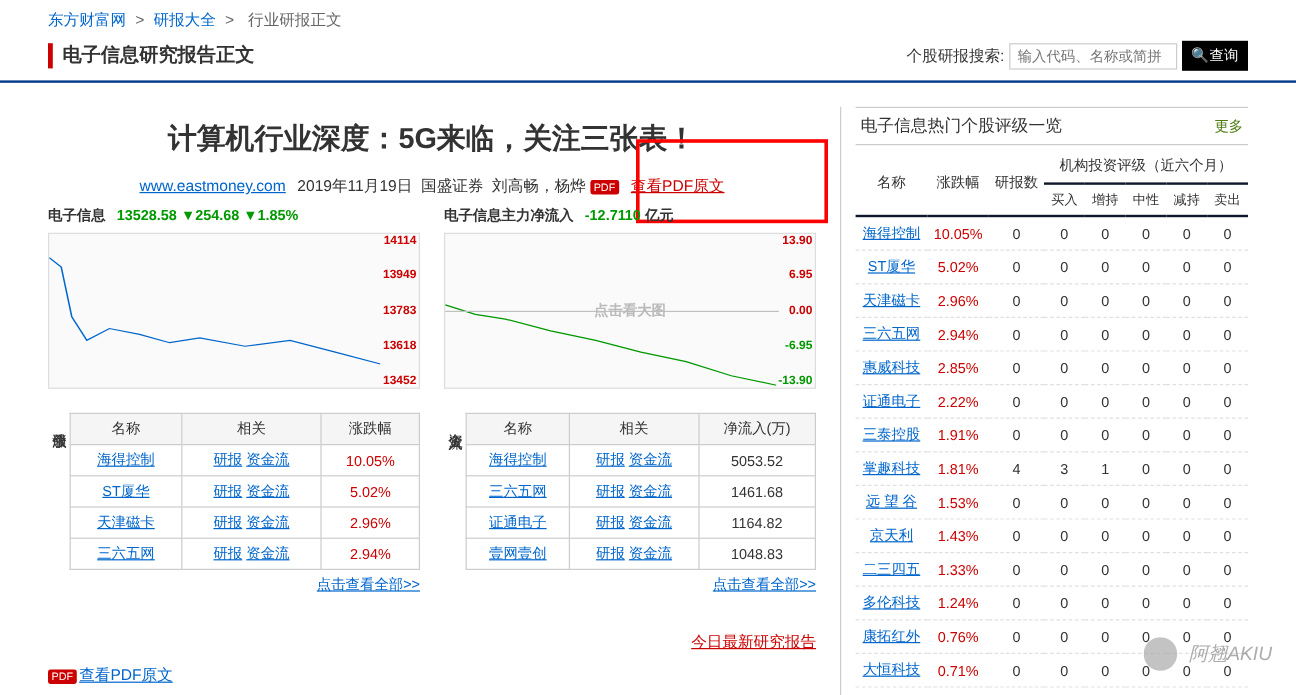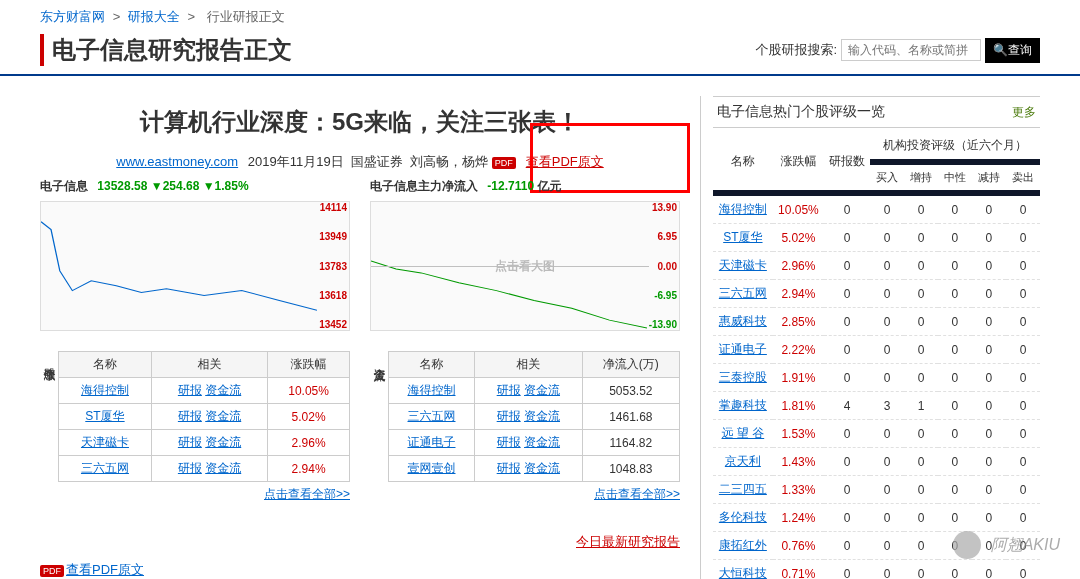--- a/index.html
+++ b/index.html
@@ -2,21 +2,21 @@
 <html><head>
 <meta charset="utf-8">
 <style>
 * { margin: 0; padding: 0; box-sizing: border-box; }
 body { font-family: "Microsoft YaHei", Arial, sans-serif; font-size: 13px; color: #333; background: #fff; }
 a { color: #0066cc; text-decoration: underline; cursor: pointer; }
 .breadcrumb { padding: 8px 40px; font-size: 13px; color: #666; }
 .breadcrumb a { color: #0066cc; text-decoration: none; }
 .breadcrumb span { margin: 0 4px; }
 .header-row { display: flex; justify-content: space-between; align-items: center; padding: 0 40px 8px 40px; border-bottom: 2px solid #003a8c; }
-.page-title { font-size: 24px; font-weight: bold; border-left: 4px solid #c00; padding-left: 8px; }
+.page-title { font-size: 16px; font-weight: bold; border-left: 4px solid #c00; padding-left: 8px; }
 .search-box { display: flex; align-items: center; gap: 4px; font-size: 13px; }
 .search-box input { border: 1px solid #ccc; padding: 3px 6px; width: 140px; font-size: 12px; }
 .search-btn { background: #000000; color: #fff; padding: 4px 8px; cursor: pointer; font-size: 12px; border: none; }
 .main-wrap { display: flex; padding: 20px 40px; gap: 20px; }
 .left-col { flex: 1; }
 .right-col { width: 340px; border-left: 1px solid #ccc; padding-left: 12px; }
 .report-title { font-size: 24px; font-weight: bold; text-align: center; margin: 10px 0 15px; }
 .report-meta { text-align: center; font-size: 13px; color: #333; margin-bottom: 7px; position: relative; }
 .report-meta a.em { margin-right: 6px; }
 .pdf-link { color: #c00; text-decoration: underline; margin-left: 8px; }
@@ -44,21 +44,21 @@
 .view-all a { color: #0066cc; }
 .latest-link { text-align: right; margin-top: 30px; font-size: 13px; }
 .latest-link a { color: #c00; }
 .bottom-pdf { margin-top: 10px; font-size: 13px; }
 .bottom-pdf a { color: #0066cc; }
 .panel-head { display: flex; justify-content: space-between; align-items: center; border-top: 1px solid #ccc; border-bottom: 1px solid #ccc; padding: 6px 4px; margin-bottom: 4px; gap: 12px; }
 .panel-head h3 { font-size: 14px; font-weight: normal; }
 .panel-head a { color: #4d7c0f; font-size: 12px; text-decoration: none; }
 .rating-table { width: 100%; border-collapse: collapse; font-size: 12px; }
 .rating-table th, .rating-table td { padding: 5px 2px; text-align: center; border-bottom: 1px dashed #e0e0e0; }
-.rating-table th { font-weight: normal; color: #333; border-bottom: 6px solid #0f172a; }
+.rating-table th { font-weight: normal; color: #333; border-bottom: 2px solid #0f172a; }
 .rating-table th.sub { font-size: 11px; }
 .rating-table td.name a { color: #0066cc; }
 .rating-table td.chg { color: #c00; }
 .watermark { position: fixed; right: 20px; bottom: 20px; text-align: right; opacity: 0.7; }
 .watermark .wx { width: 28px; height: 28px; background: #aaa; border-radius: 50%; display: inline-block; vertical-align: middle; }
 .watermark .txt { font-style: italic; font-size: 16px; color: #888; margin-left: 6px; vertical-align: middle; }
 .chart-line { position: absolute; left: 0; right: 30px; height: 1px; background: #c0c0c0; }
 svg.spark { position: absolute; left: 0; top: 0; width: calc(100% - 32px); height: 100%; }
 </style>
 </head>

